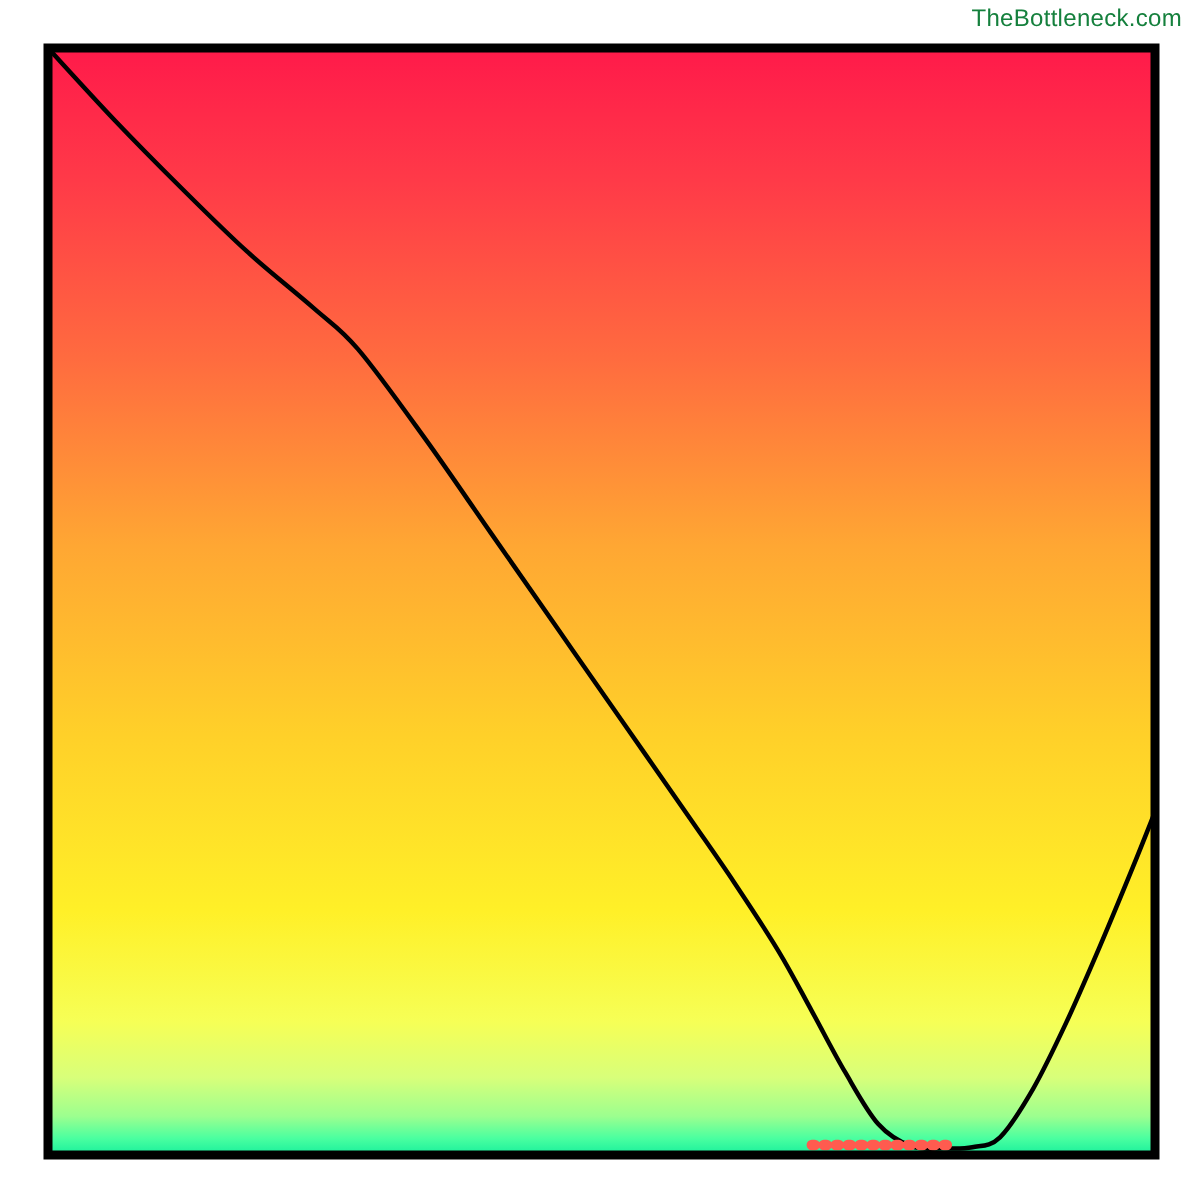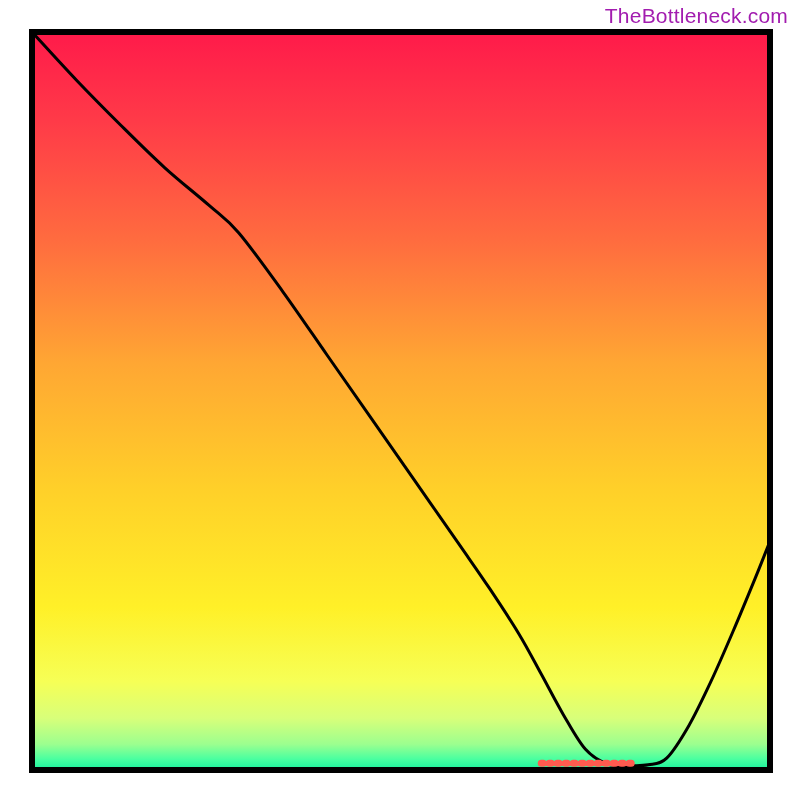--- a/index.html
+++ b/index.html
@@ -12,22 +12,22 @@
   }
   .container {
     position: relative;
     width: 800px;
     height: 800px;
   }
   .watermark {
     position: absolute;
     top: 4px;
     right: 12px;
-    font-size: 21px;
-    color: #a21caf;
+    font-size: 16px;
+    color: #15803d;
     font-weight: 500;
     letter-spacing: 0.2px;
   }
   svg {
     display: block;
   }
 </style>
 </head>
 <body>
 <div class="container">

